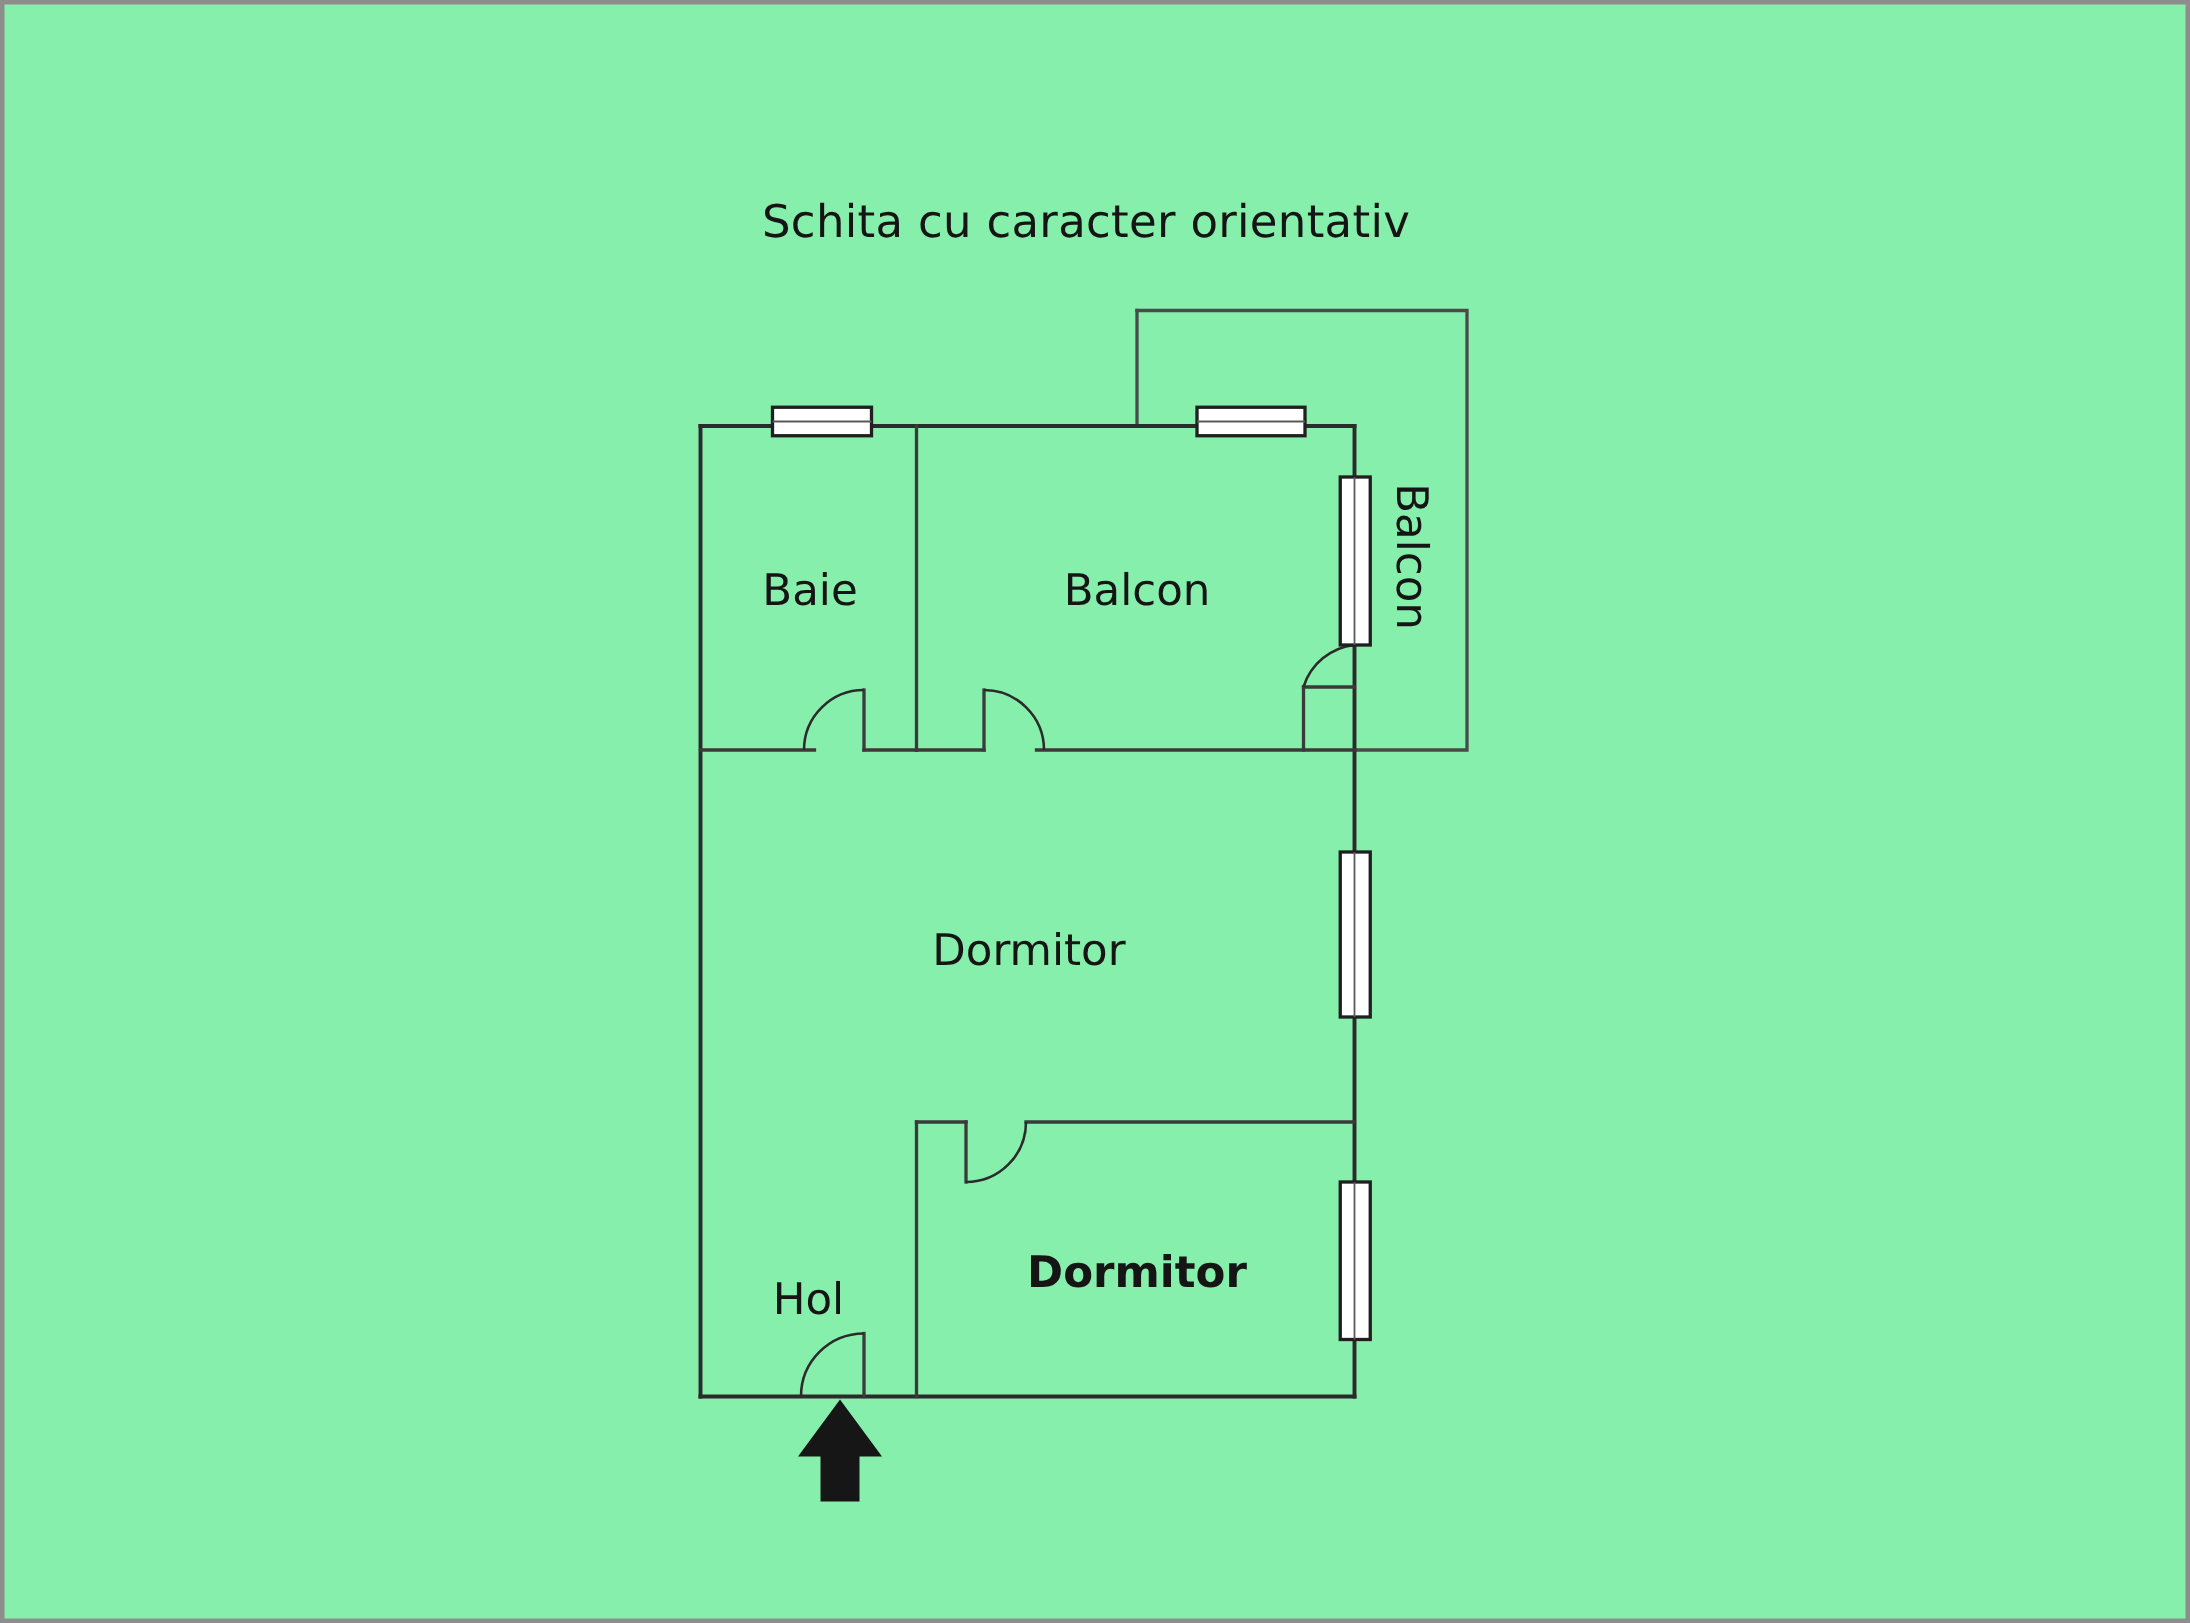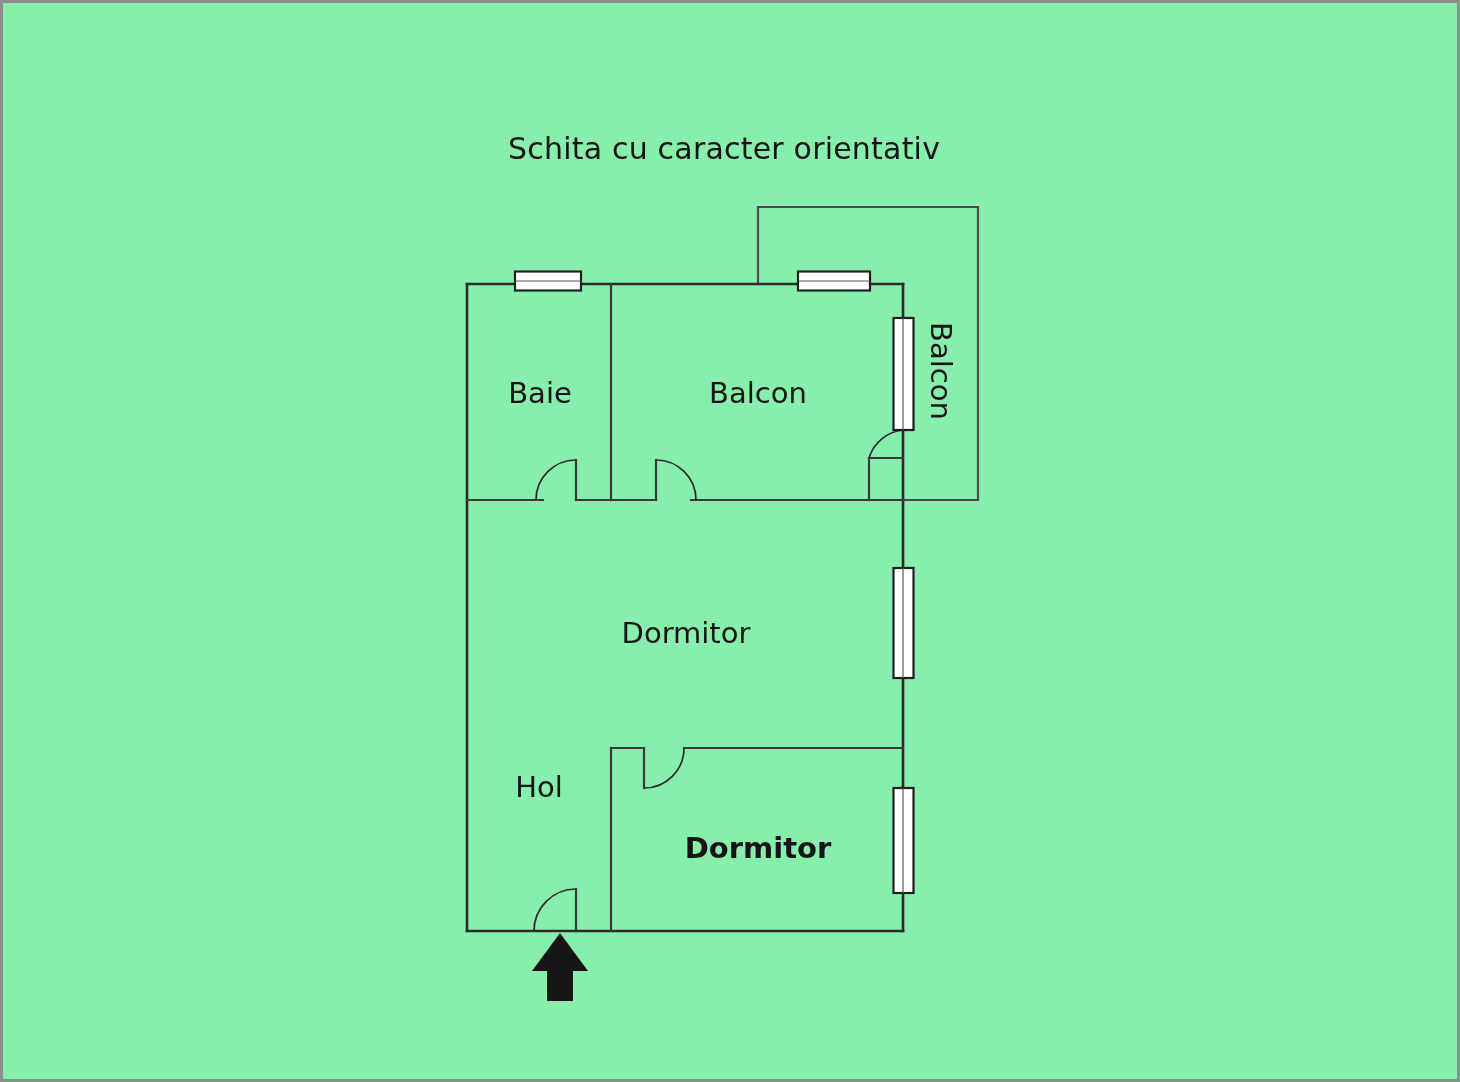--- a/index.html
+++ b/index.html
@@ -168,17 +168,17 @@
   </svg>
 
   <div class="room-label" style="left:537px; top:390px;">Baie</div>
 
   <div class="room-label" style="left:755px; top:390px;">Balcon</div>
 
   <div class="room-label vertical" style="left:938px; top:368px;">Balcon</div>
 
   <div class="room-label" style="left:683px; top:630px;">Dormitor</div>
 
-  <div class="room-label" style="left:536px; top:784px;text-align:center;">Hol</div>
+  <div class="room-label" style="left:536px; top:863px;text-align:center;">Hol</div>
 
   <div class="room-label" style="left:755px; top:845px;font-weight:bold;">Dormitor</div>
 
 </div>
 
 </body></html>

